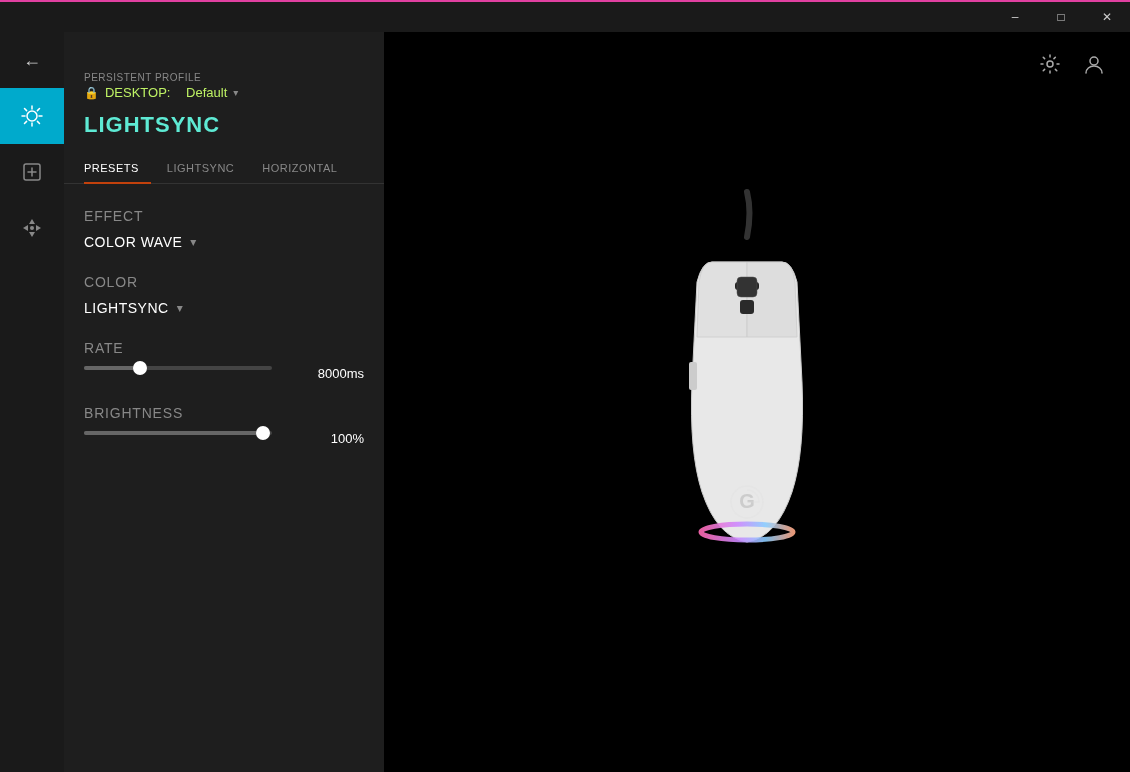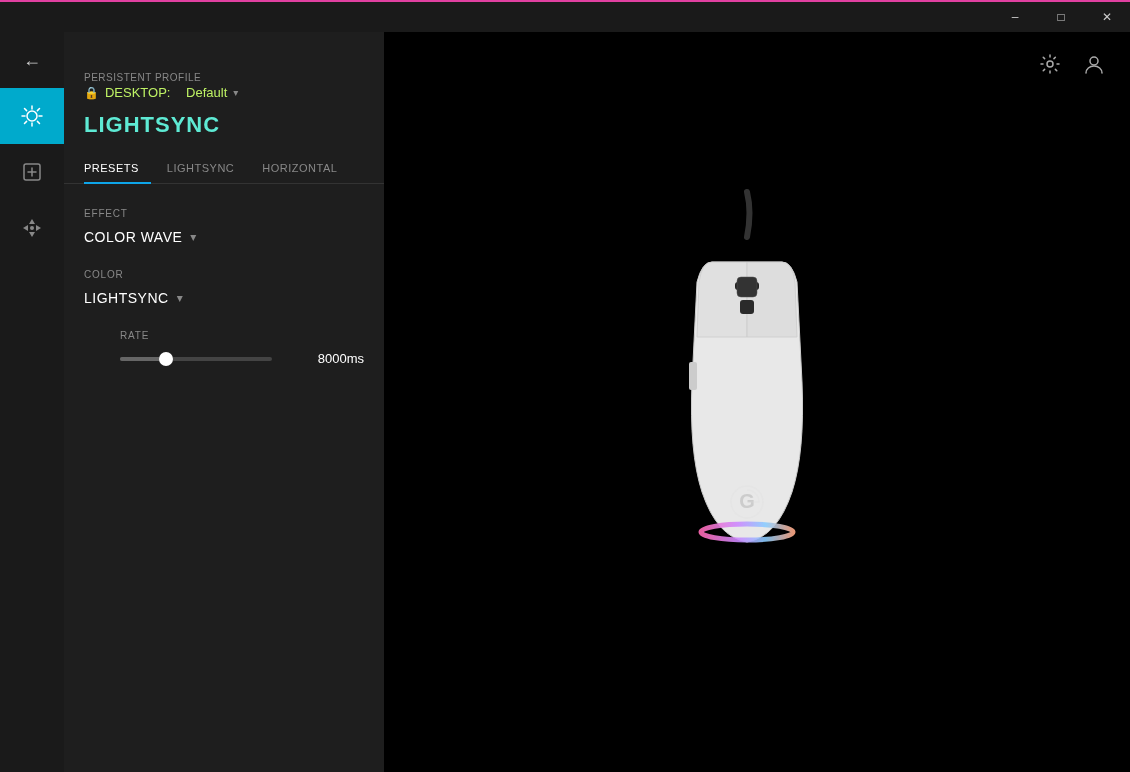--- a/index.html
+++ b/index.html
@@ -152,31 +152,31 @@
       padding: 8px 12px 8px 0;
       margin-right: 16px;
       cursor: pointer;
       letter-spacing: 0.5px;
       border-bottom: 2px solid transparent;
       position: relative;
       bottom: -1px;
     }
     .tab.active {
       color: #fff;
-      border-bottom: 2px solid #0ea5e9;
+      border-bottom: 2px solid #c2410c;
     }
 
     
     .panel-content {
       padding: 24px 20px;
       flex: 1;
     }
 
     .field-label {
-      font-size: 10px;
+      font-size: 14px;
       color: #888;
       letter-spacing: 0.8px;
       margin-bottom: 10px;
     }
 
     .dropdown-btn {
       display: flex;
       align-items: center;
       gap: 8px;
       background: transparent;
@@ -192,26 +192,25 @@
     }
 
     .dropdown-arrow {
       color: #888;
       font-size: 12px;
     }
 
     
     .slider-container {
       margin-bottom: 24px;
-      margin-left: 36px;
     }
 
     .slider-row {
       display: flex;
-      align-items: center;
+      align-items: flex-start;
       gap: 32px;
     }
 
     .slider-track {
       flex: 1;
       height: 4px;
       background: #444;
       border-radius: 2px;
       position: relative;
       cursor: pointer;
@@ -368,20 +367,30 @@
         <div class="field-label">RATE</div>
         <div class="slider-row">
           <div class="slider-track">
             <div class="slider-fill" style="width: 30%;"></div>
             <div class="slider-thumb" style="left: 30%;"></div>
           </div>
           <span class="slider-value">8000ms</span>
         </div>
       </div>
 
+      <div class="slider-container">
+        <div class="field-label">BRIGHTNESS</div>
+        <div class="slider-row">
+          <div class="slider-track">
+            <div class="slider-fill" style="width: 95%;"></div>
+            <div class="slider-thumb" style="left: 95%;"></div>
+          </div>
+          <span class="slider-value">100%</span>
+        </div>
+      </div>
 
     </div>
   </div>
 
   <div class="main-content">
 
     <div class="top-right-icons">
       <div class="icon-btn">
         <svg width="22" height="22" viewBox="0 0 22 22">
           <circle cx="11" cy="11" r="3" fill="none" stroke="#aaa" stroke-width="1.5"></circle>

